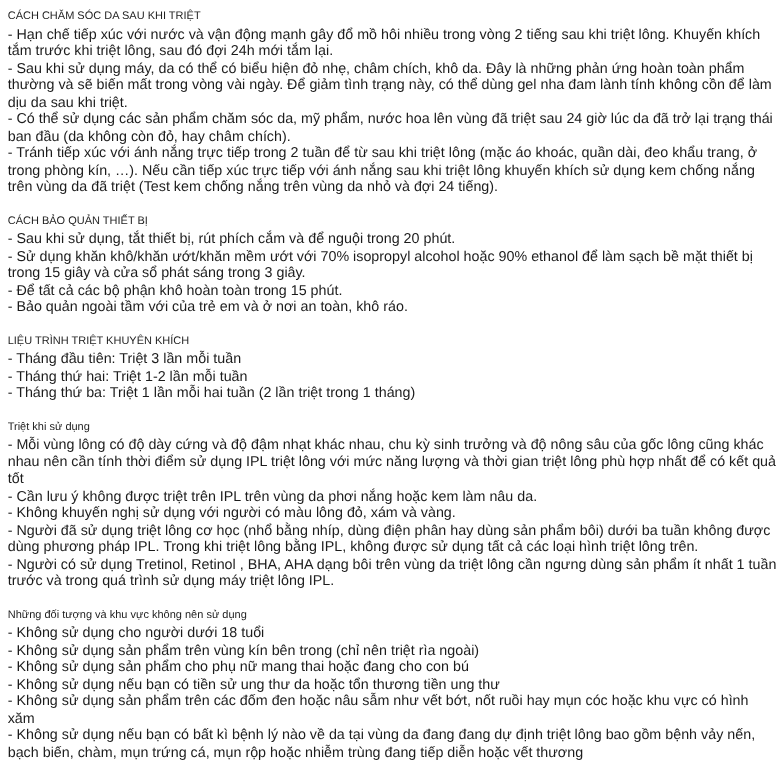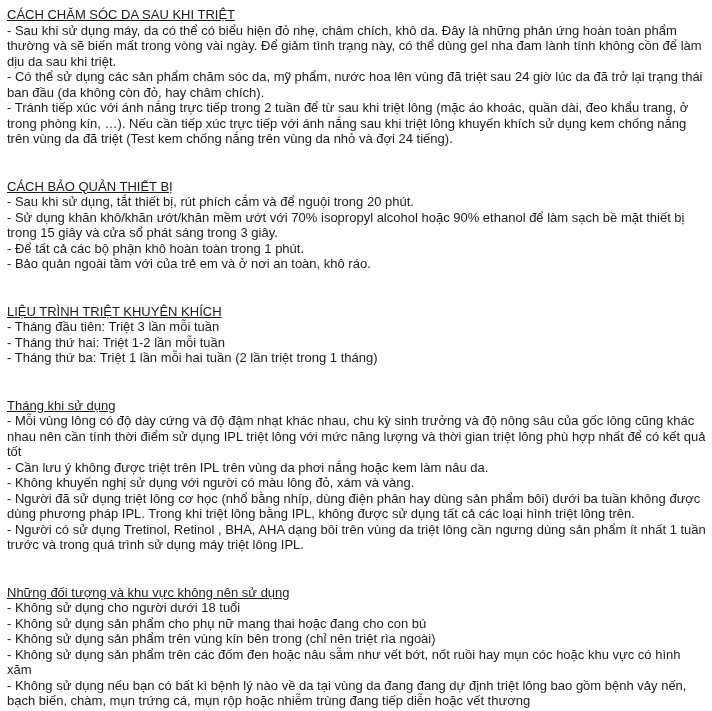--- a/index.html
+++ b/index.html
@@ -16,73 +16,74 @@
     font-family: "Liberation Sans", sans-serif;
     font-size: 13px;
     line-height: 15.5px;
     padding: 7px 6px 10px 7px;
     overflow: hidden;
   }
   .doc section {
     margin: 0 0 0 0;
   }
   .doc section + section {
-    margin-top: 32px;
+    margin-top: 16px;
   }
   .doc .h {
-    font-size: 13px;
+    font-size: 10px;
     font-weight: normal;
     margin: 0;
     padding: 0;
-    text-decoration: underline;
   }
   .doc p {
     margin: 0;
     padding: 0;
   }
 </style>
 </head>
 <body>
 
 <div class="doc">
 
   <section>
     <h2 class="h">CÁCH CHĂM SÓC DA SAU KHI TRIỆT</h2>
+    <p>- Hạn chế tiếp xúc với nước và vận động mạnh gây đổ mồ hôi nhiều trong vòng 2 tiếng sau khi triệt lông. Khuyến khích tắm trước khi triệt lông, sau đó đợi 24h mới tắm lại.</p>
     <p>- Sau khi sử dụng máy, da có thể có biểu hiện đỏ nhẹ, châm chích, khô da. Đây là những phản ứng hoàn toàn phẩm thường và sẽ biến mất trong vòng vài ngày. Để giảm tình trạng này, có thể dùng gel nha đam lành tính không cồn để làm dịu da sau khi triệt.</p>
     <p>- Có thể sử dụng các sản phẩm chăm sóc da, mỹ phẩm, nước hoa lên vùng đã triệt sau 24 giờ lúc da đã trở lại trạng thái ban đầu (da không còn đỏ, hay châm chích).</p>
     <p>- Tránh tiếp xúc với ánh nắng trực tiếp trong 2 tuần để từ sau khi triệt lông (mặc áo khoác, quần dài, đeo khẩu trang, ở trong phòng kín, …). Nếu cần tiếp xúc trực tiếp với ánh nắng sau khi triệt lông khuyến khích sử dụng kem chống nắng trên vùng da đã triệt (Test kem chống nắng trên vùng da nhỏ và đợi 24 tiếng).</p>
   </section>
 
   <section>
     <h2 class="h">CÁCH BẢO QUẢN THIẾT BỊ</h2>
     <p>- Sau khi sử dụng, tắt thiết bị, rút phích cắm và để nguội trong 20 phút.</p>
     <p>- Sử dụng khăn khô/khăn ướt/khăn mềm ướt với 70% isopropyl alcohol hoặc 90% ethanol để làm sạch bề mặt thiết bị trong 15 giây và cửa sổ phát sáng trong 3 giây.</p>
-    <p>- Để tất cả các bộ phận khô hoàn toàn trong 1 phút.</p>
+    <p>- Để tất cả các bộ phận khô hoàn toàn trong 15 phút.</p>
     <p>- Bảo quản ngoài tầm với của trẻ em và ở nơi an toàn, khô ráo.</p>
   </section>
 
   <section>
     <h2 class="h">LIỆU TRÌNH TRIỆT KHUYÊN KHÍCH</h2>
     <p>- Tháng đầu tiên: Triệt 3 lần mỗi tuần</p>
     <p>- Tháng thứ hai: Triệt 1-2 lần mỗi tuần</p>
     <p>- Tháng thứ ba: Triệt 1 lần mỗi hai tuần (2 lần triệt trong 1 tháng)</p>
   </section>
 
   <section>
-    <h2 class="h">Tháng khi sử dụng</h2>
+    <h2 class="h">Triệt khi sử dụng</h2>
     <p>- Mỗi vùng lông có độ dày cứng và độ đậm nhạt khác nhau, chu kỳ sinh trưởng và độ nông sâu của gốc lông cũng khác nhau nên cần tính thời điểm sử dụng IPL triệt lông với mức năng lượng và thời gian triệt lông phù hợp nhất để có kết quả tốt</p>
     <p>- Cần lưu ý không được triệt trên IPL trên vùng da phơi nắng hoặc kem làm nâu da.</p>
     <p>- Không khuyến nghị sử dụng với người có màu lông đỏ, xám và vàng.</p>
     <p>- Người đã sử dụng triệt lông cơ học (nhổ bằng nhíp, dùng điện phân hay dùng sản phẩm bôi) dưới ba tuần không được dùng phương pháp IPL. Trong khi triệt lông bằng IPL, không được sử dụng tất cả các loại hình triệt lông trên.</p>
     <p>- Người có sử dụng Tretinol, Retinol , BHA, AHA dạng bôi trên vùng da triệt lông cần ngưng dùng sản phẩm ít nhất 1 tuần trước và trong quá trình sử dụng máy triệt lông IPL.</p>
   </section>
 
   <section>
     <h2 class="h">Những đối tượng và khu vực không nên sử dụng</h2>
     <p>- Không sử dụng cho người dưới 18 tuổi</p>
+    <p>- Không sử dụng sản phẩm trên vùng kín bên trong (chỉ nên triệt rìa ngoài)</p>
     <p>- Không sử dụng sản phẩm cho phụ nữ mang thai hoặc đang cho con bú</p>
-    <p>- Không sử dụng sản phẩm trên vùng kín bên trong (chỉ nên triệt rìa ngoài)</p>
+    <p>- Không sử dụng nếu bạn có tiền sử ung thư da hoặc tổn thương tiền ung thư</p>
     <p>- Không sử dụng sản phẩm trên các đốm đen hoặc nâu sẫm như vết bớt, nốt ruồi hay mụn cóc hoặc khu vực có hình xăm</p>
     <p>- Không sử dụng nếu bạn có bất kì bệnh lý nào về da tại vùng da đang đang dự định triệt lông bao gồm bệnh vảy nến, bạch biến, chàm, mụn trứng cá, mụn rộp hoặc nhiễm trùng đang tiếp diễn hoặc vết thương</p>
 
   </section>
 
 </div>
 
 </body></html>

